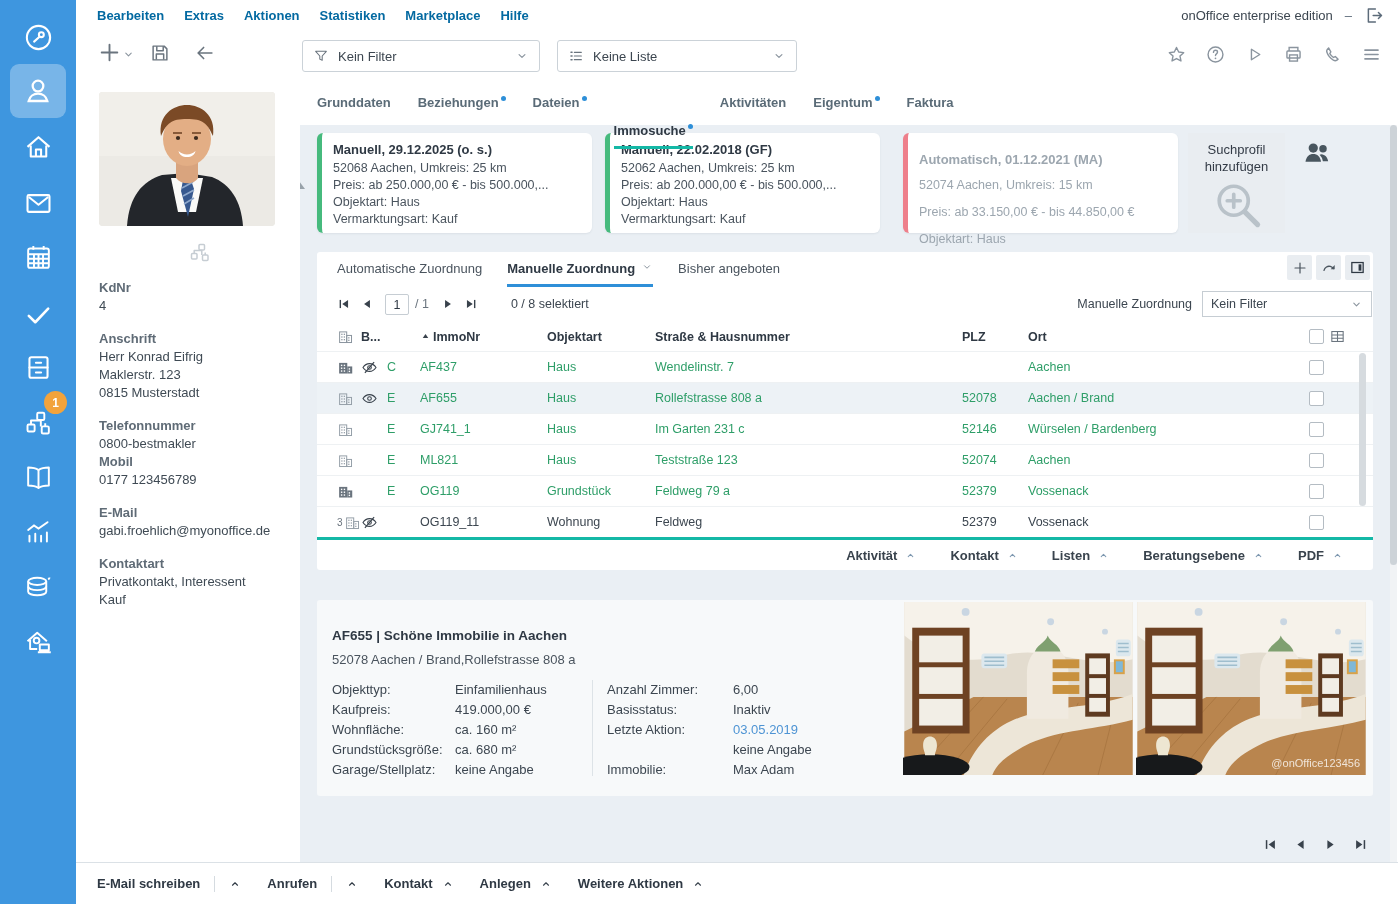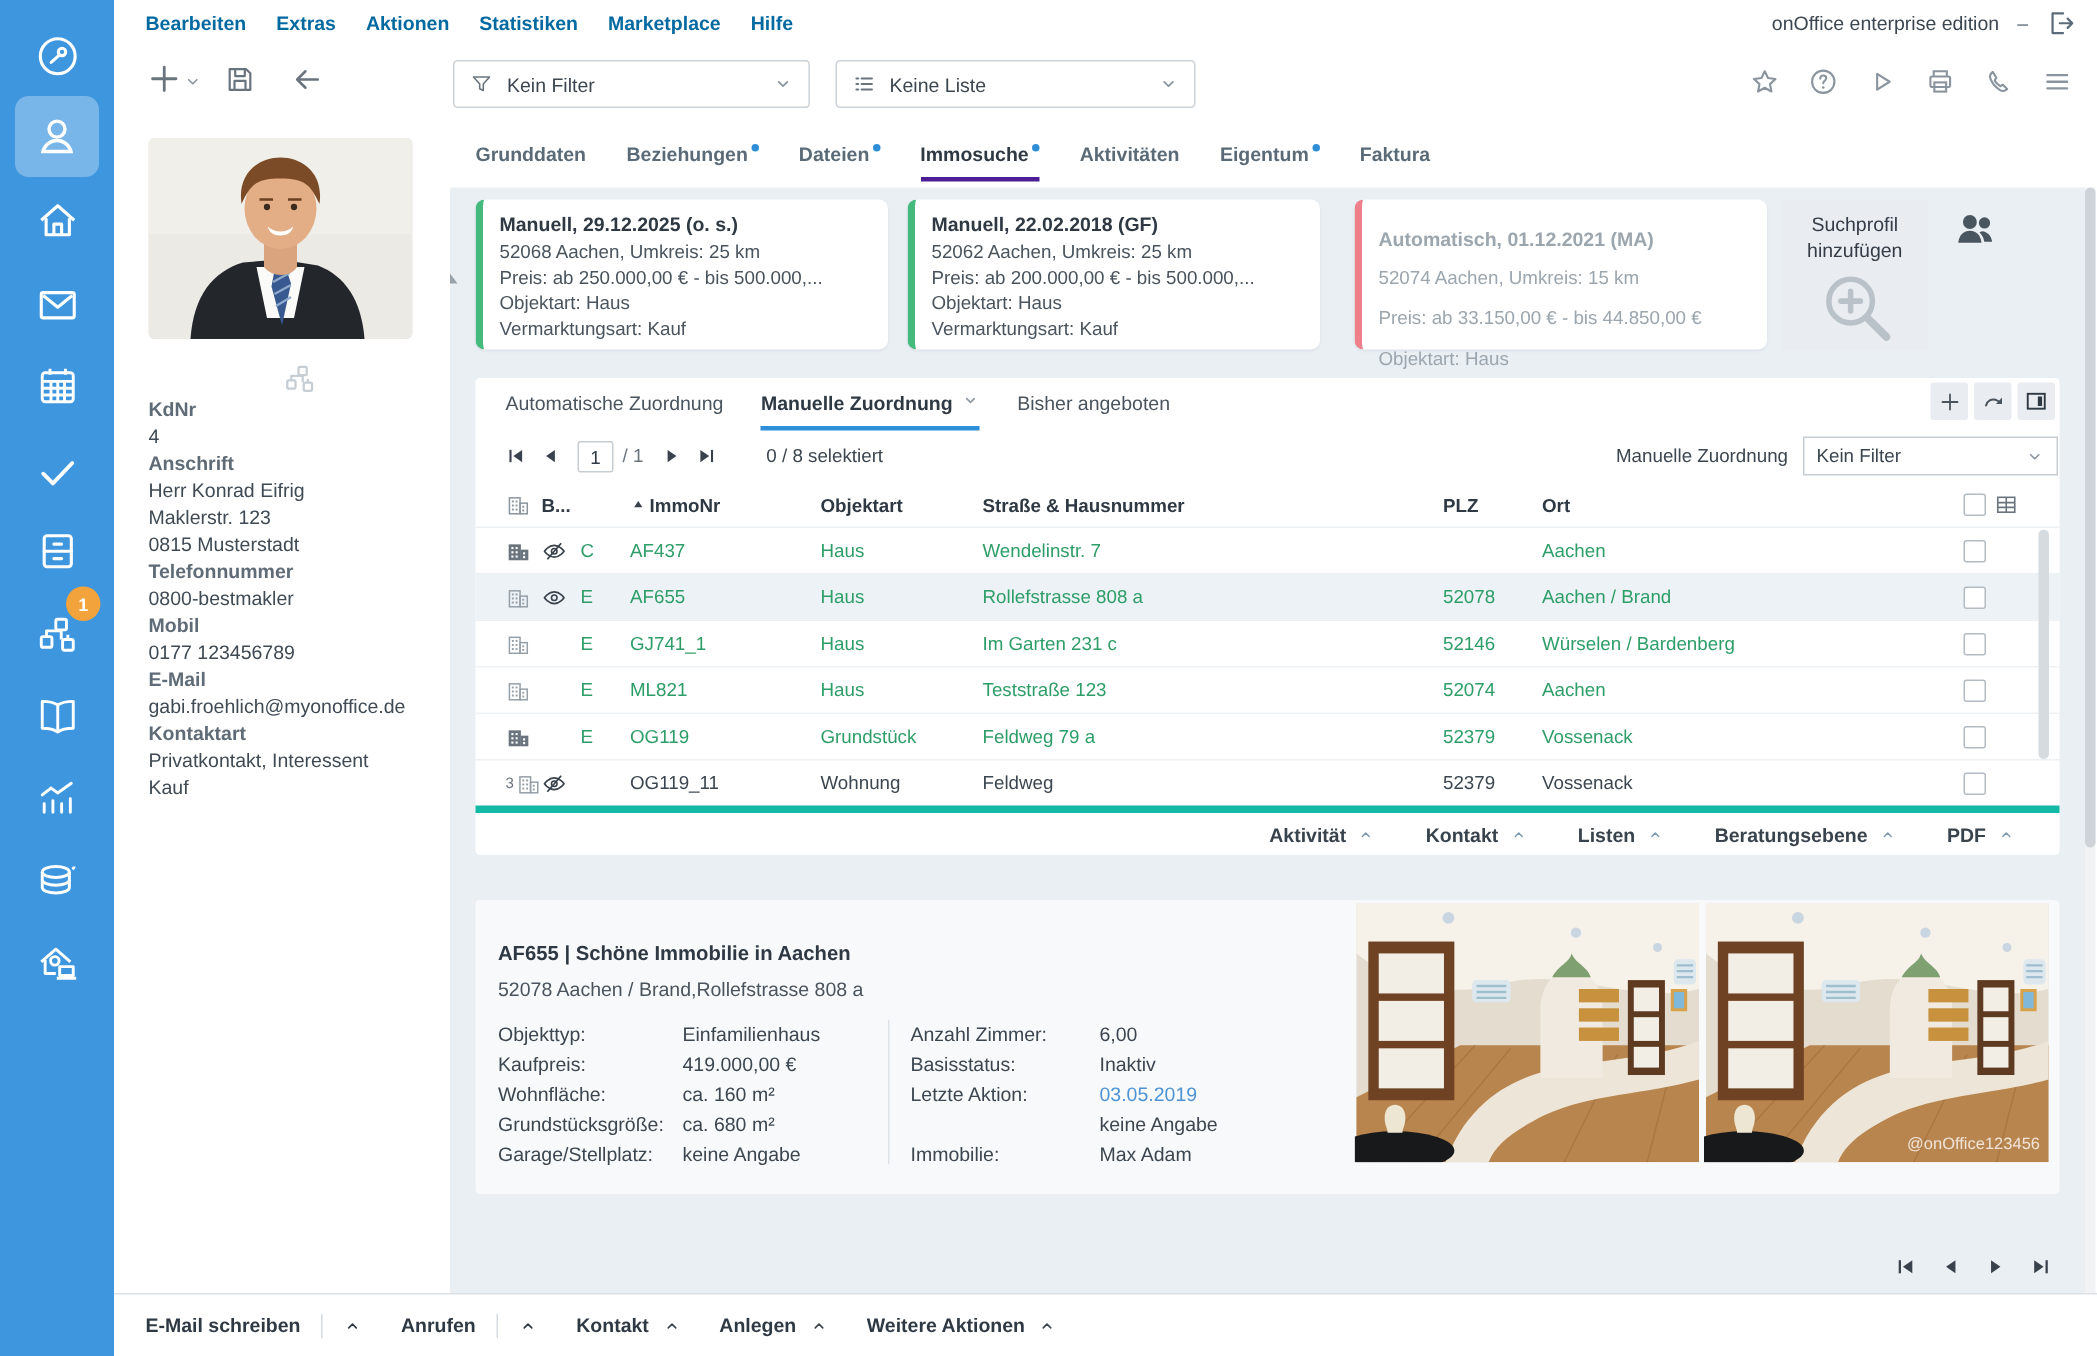--- a/index.html
+++ b/index.html
@@ -24,27 +24,27 @@
 .toolbar { position:absolute; left:76px; top:30px; right:8px; height:48px; background:#fff; z-index:3; }
 .tb-abs { position:absolute; color:#6A747E; }
 .dd { position:absolute; top:10px; height:32px; border:1px solid #CBD2D8; border-radius:3px; background:#fff; display:flex; align-items:center; padding:0 10px; gap:9px; font-size:13px; color:#3C4650; }
 .dd .car { margin-left:auto; color:#8A949E; }
 .tb-right { position:absolute; right:8px; top:14px; display:flex; gap:18px; color:#8A949E; }
 
 
 .contact { position:absolute; left:76px; top:78px; width:224px; bottom:42px; background:#fff; padding:14px 0 0 23px; z-index:3; }
 .photo { width:176px; height:134px; border-radius:4px; overflow:hidden; background:#E9E7E3; }
 .org-ic { width:24px; margin:14px auto 0; color:#C6CDD3; }
-.c-label { font-weight:bold; color:#5F6B76; line-height:18px; }
+.c-label { font-weight:bold; color:#5F6B76; margin-top:15px; line-height:18px; }
 .c-val { color:#3F4A54; line-height:18px; }
 
 
 .tabs { position:absolute; left:317px; top:95px; display:flex; gap:27px; font-size:13px; color:#5A6B77; z-index:4; }
 .tab { position:relative; padding-bottom:8px; cursor:default;font-weight:bold; }
-.tab.active { color:#2F3944; font-weight:bold; border-bottom:3px solid #4c1d95; }
+.tab.active { color:#2F3944; font-weight:bold; border-bottom:3px solid #14b8a6;margin-top:28px; }
 .tdot { display:inline-block; width:5px; height:5px; border-radius:50%; background:#2E8FD8; vertical-align:top; margin:1px 0 0 2px; }
 
 
 .content { position:absolute; left:300px; top:125px; width:1090px; bottom:42px; background:#EAEFF4; z-index:2; }
 .collapse-arrow { position:absolute; left:-7px; top:56px; width:0; height:0; border-left:6px solid transparent; border-right:6px solid transparent; border-bottom:8px solid #98A2AA; }
 
 .card { position:absolute; top:8px; width:275px; height:100px; background:#fff; border-radius:6px; border-left:5px solid #46BA7D; box-shadow:0 1px 2px rgba(40,60,80,.08); padding:9px 12px 0 11px; }
 .card .ct { font-weight:bold; color:#2F3944; font-size:13px; margin-bottom:3px; white-space:nowrap; overflow:hidden; }
 .card .ln { font-size:12.5px; color:#4A545E; line-height:17px; white-space:nowrap; overflow:hidden; }
 .card.inactive { border-left-color:#EE7F8B; }
@@ -81,21 +81,21 @@
 .green { color:#2E9E68; }
 .bic-dark { color:#6A747E; } .bic-light { color:#959FA8; }
 .eyec { color:#39424C; }
 .rowpre { font-size:10px; color:#6A747E; margin-right:1px; }
 .cellflex { display:flex; align-items:center; }
 .cb { width:15px; height:15px; border:1px solid #B4BCC3; border-radius:2px; background:#fff; }
 .cbwrap { display:flex; align-items:center; gap:5px; }
 .gridic { color:#6A747E; }
 .tscroll { position:absolute; right:7px; top:101px; width:7px; height:153px; background:#D6DBDF; border-radius:4px; }
 
-.pfoot { position:absolute; bottom:0; left:0; right:0; height:33px; display:flex; align-items:center; justify-content:flex-end; gap:34px; padding-right:30px; font-size:13px; font-weight:bold; color:#39434D; border-top:5px solid #14b8a6; }
+.pfoot { position:absolute; bottom:0; left:0; right:0; height:33px; display:flex; align-items:center; justify-content:flex-end; gap:34px; padding-right:30px; font-size:13px; font-weight:bold; color:#39434D; border-top:3px solid #14b8a6; }
 .pfa { display:flex; align-items:center; gap:8px; cursor:default; }
 .chup { color:#7E98B0; }
 
 
 .detail { position:absolute; left:17px; top:475px; width:1056px; height:196px; background:#F7F9FA; border-radius:3px; font-size:13px; }
 .d-title { position:absolute; left:15px; top:28px; font-weight:bold; color:#2F3944; font-size:13.5px; }
 .d-addr { position:absolute; left:15px; top:52px; color:#4A545E; }
 .dg { position:absolute; top:80px; line-height:20px; }
 .dg-left { left:15px; }
 .dg-right { left:290px; }

